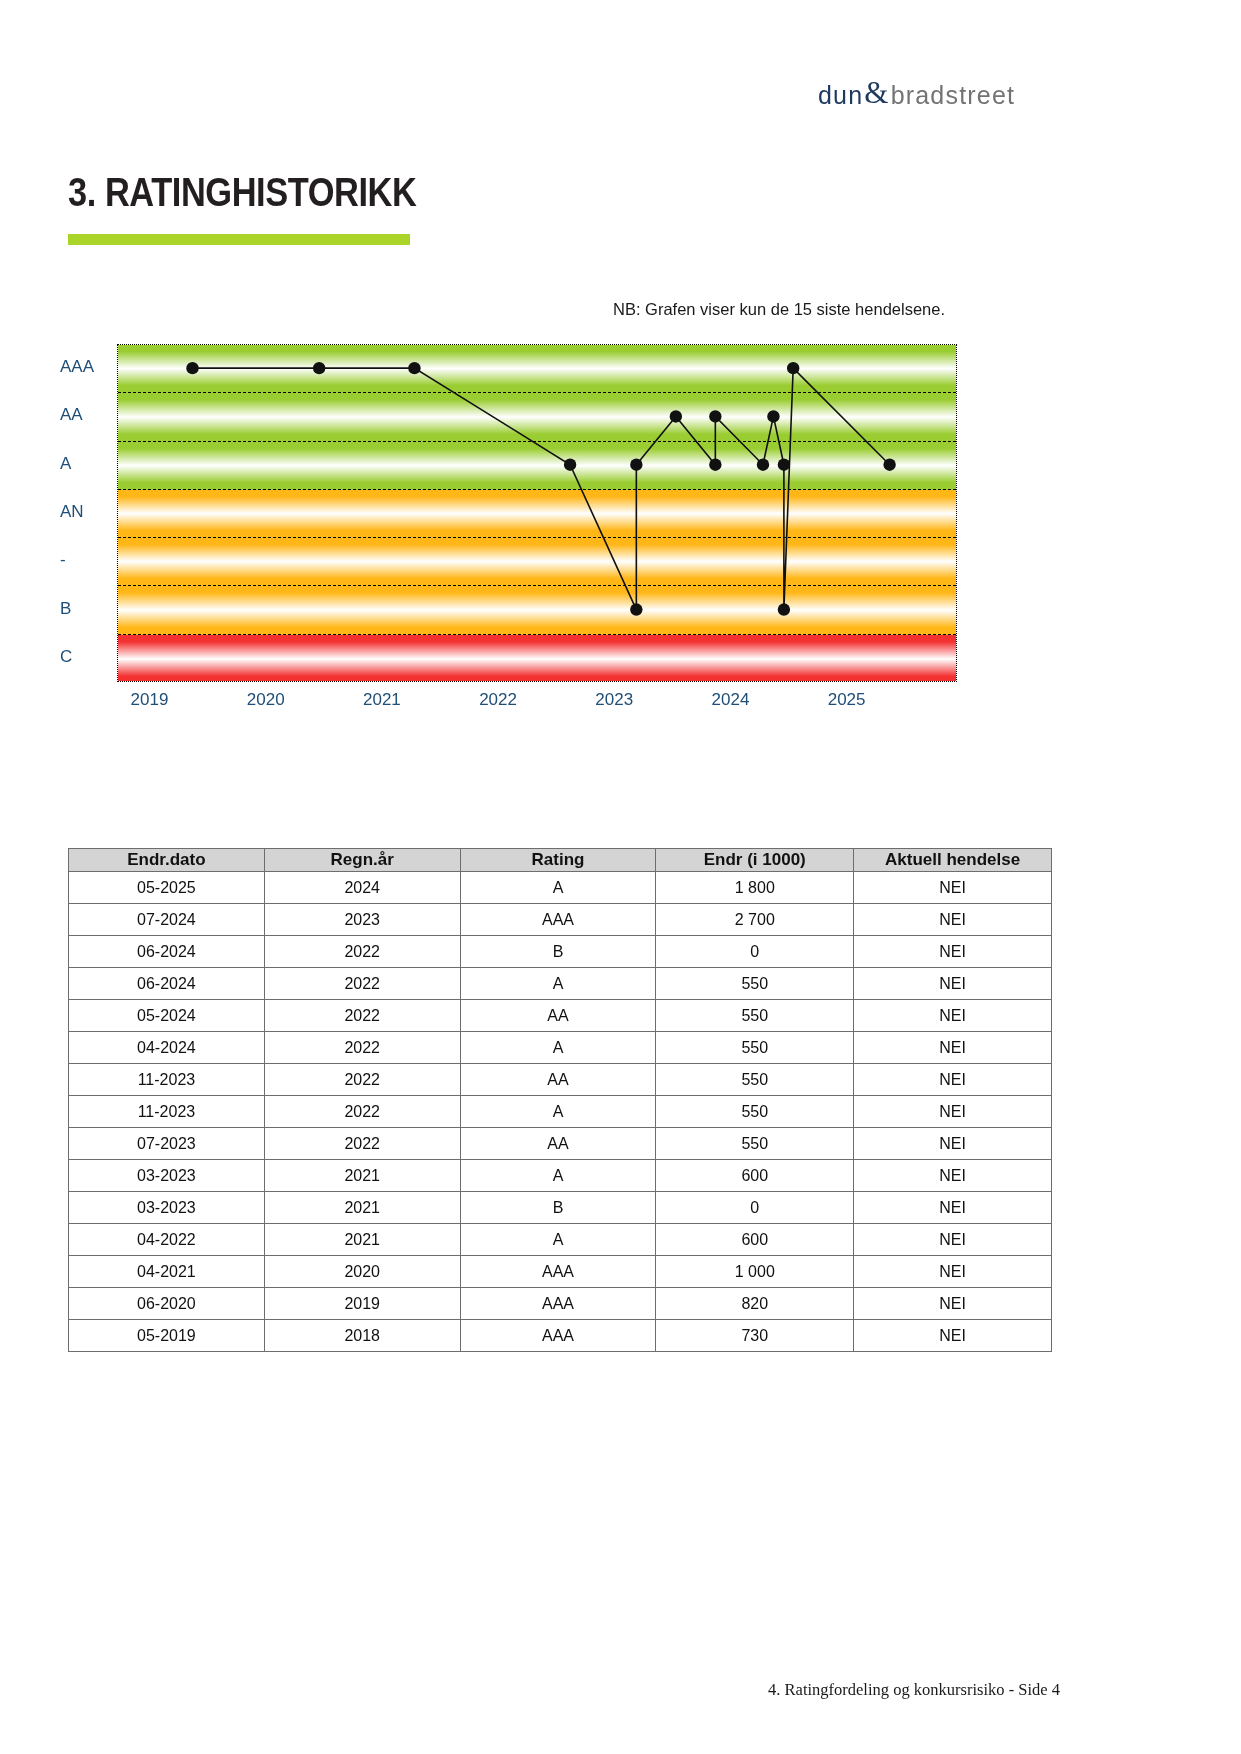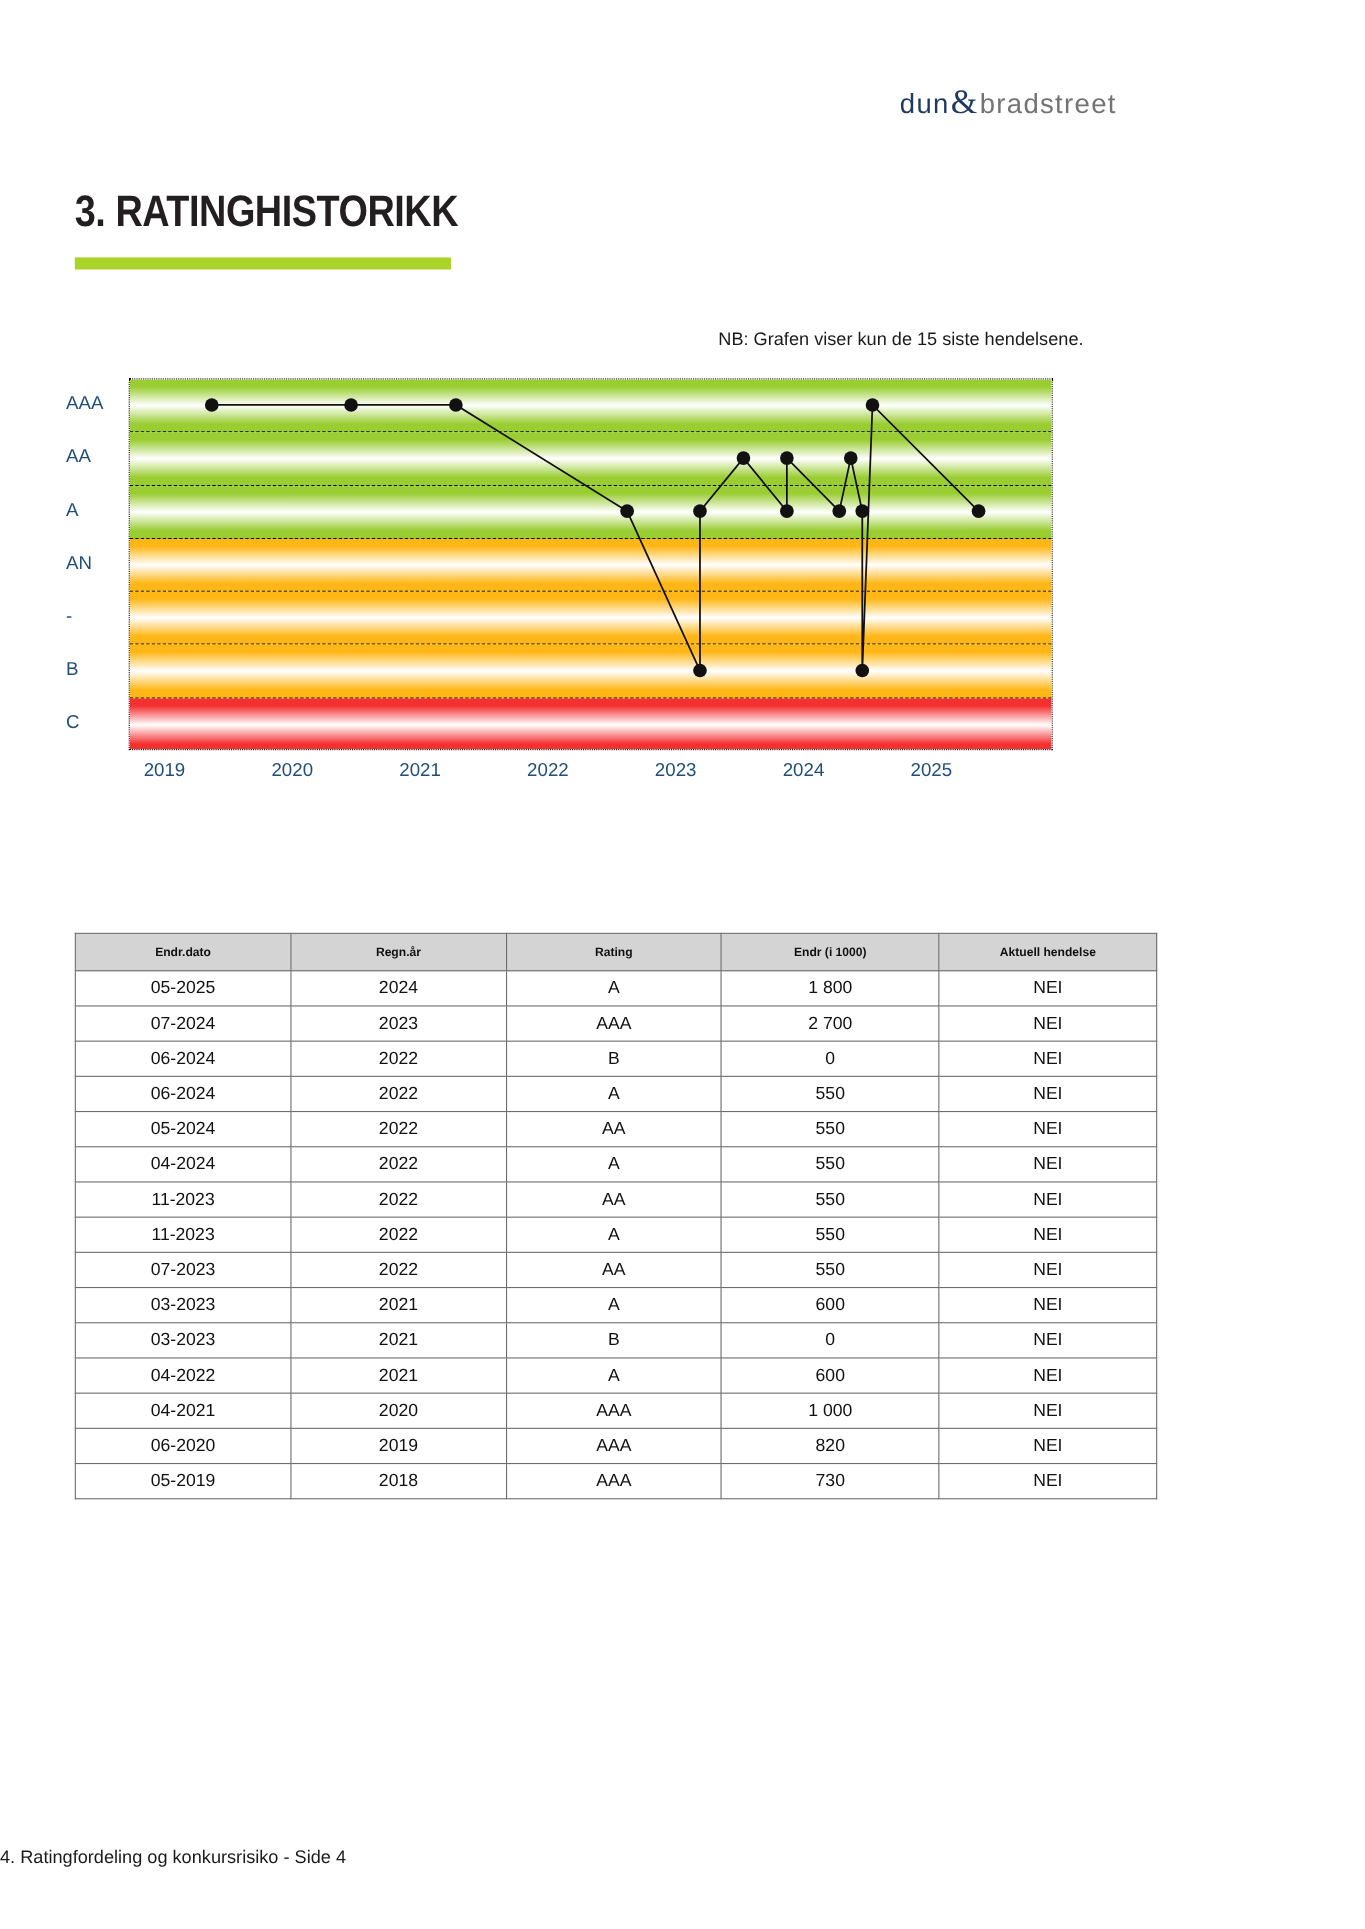--- a/index.html
+++ b/index.html
@@ -60,21 +60,20 @@
   }
 
   
   .chart-note {
     position: absolute;
     left: 613px;
     top: 300px;
     font-size: 16.5px;
     color: #1a1a1a;
     white-space: nowrap;
-    margin-left: 40px;
   }
 
   
   .chart-wrap {
     position: absolute;
     left: 117px;
     top: 344px;
     width: 840px;
     height: 338px;
   }
@@ -126,38 +125,39 @@
   .hist-table th, .hist-table td {
     border: 1px solid #6d6d6d;
     text-align: center;
     height: 32px;
     padding: 0 4px;
     font-weight: 400;
   }
   .hist-table thead th {
     background: #d4d4d4;
     font-weight: 700;
-    height: 34px;
-    font-size: 11px;
+    height: 23px;
+    font-size: 17px;
   }
   .col-0 { width: 196px; }
   .col-1 { width: 196px; }
   .col-2 { width: 196px; }
   .col-3 { width: 198px; }
   .col-4 { width: 198px; }
 
   
   .footer {
     position: absolute;
     left: 0;
     top: 1680px;
     width: 1060px;
-    text-align: left;
+    text-align: right;
     font-size: 16.5px;
     color: #1a1a1a;
+    font-family: Liberation Serif, serif;
   }
 </style>
 </head>
 <body>
 
 <div class="logo">
   <span class="dun">dun</span>
     <span class="amp">&amp;</span>
     <span class="brad">bradstreet</span>
 </div>

